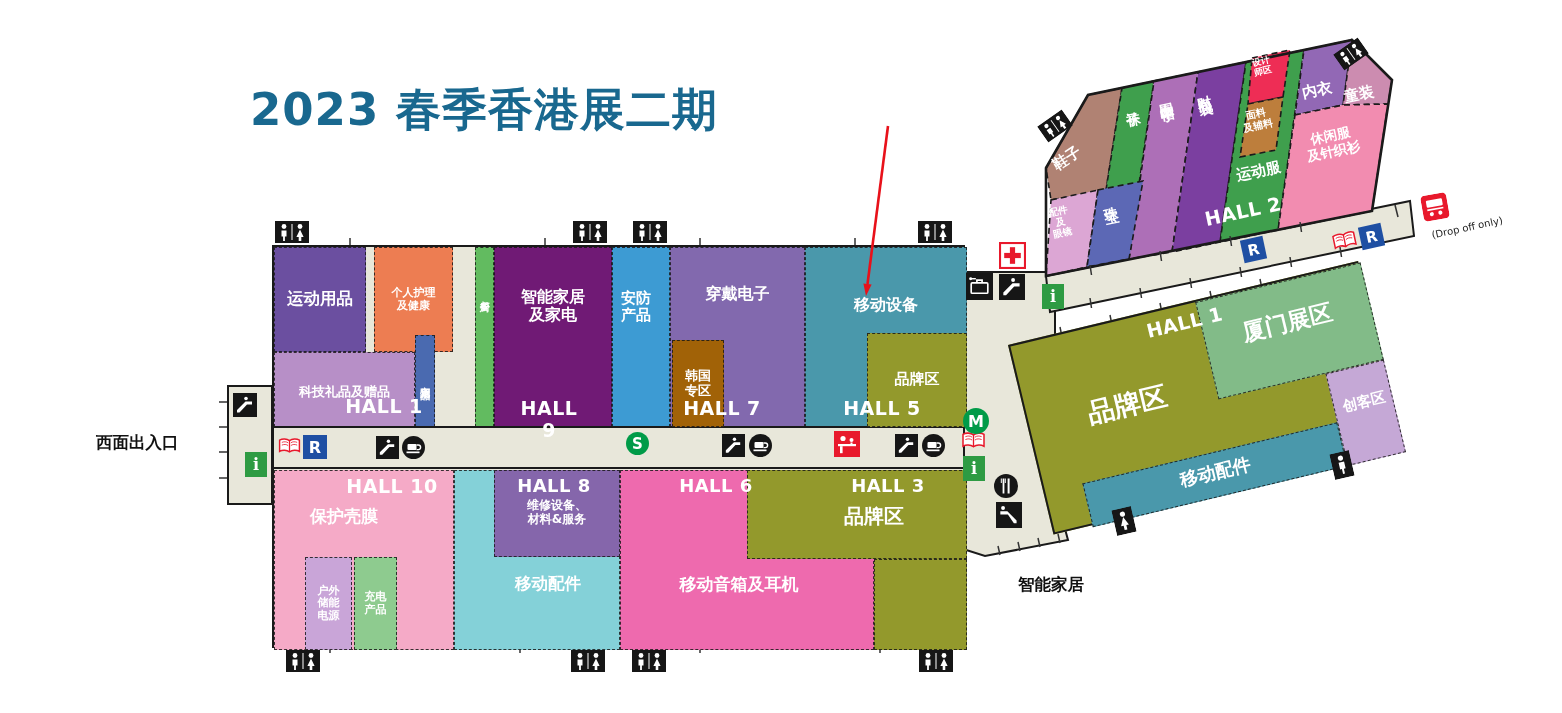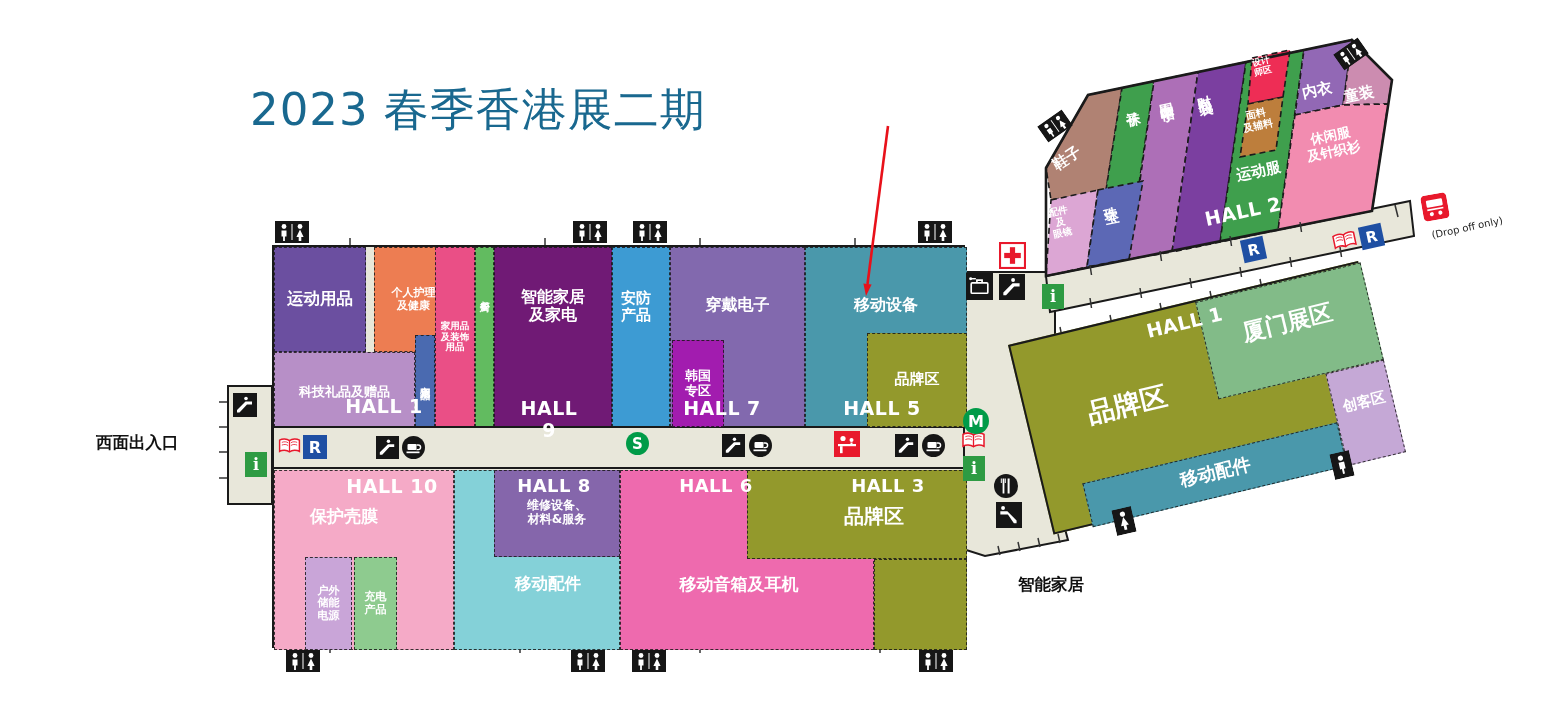--- a/index.html
+++ b/index.html
@@ -7,21 +7,21 @@
           font-family:"DejaVu Sans",sans-serif;}
   .abs{position:absolute;box-sizing:border-box;}
   .rg{border:1.6px dashed rgba(25,25,25,.85);}
   .lbl{color:#fff;font-weight:bold;text-align:center;line-height:1.15;}
   .pre{white-space:pre-line;}
   .vt{writing-mode:vertical-rl;letter-spacing:2px;}
   .hall{color:#fff;font-weight:800;text-align:center;letter-spacing:.5px;}
   .flex{display:flex;align-items:center;justify-content:center;}
   .ic{position:absolute;display:flex;align-items:center;justify-content:center;
       font-weight:bold;color:#fff;box-sizing:border-box;z-index:6;}
-  .title{font-weight:400;color:#19688F;font-size:45px;letter-spacing:1px;white-space:nowrap;}
+  .title{font-weight:700;color:#19688F;font-size:45px;letter-spacing:1px;white-space:nowrap;}
   .ent{font-weight:800;color:#111;font-size:16.5px;white-space:nowrap;}
   svg{display:block;}
 </style>
 </head>
 <body>
 
 <div id="canvas">
 
   <svg class="abs" style="left:0;top:0;z-index:1" width="1562" height="713" viewBox="0 0 1562 713">
 
@@ -74,40 +74,35 @@
     <div class="abs rg flex" style="left: 100px; top: 0px; width: 79px; height: 105px; background: rgb(237, 125, 82);">
       <span class="lbl pre" style="font-size:11px">个人护理
 及健康</span>
       </div>
     <div class="abs rg" style="left: 0px; top: 105px; width: 141px; height: 75px; background: rgb(183, 143, 199);">
       <div class="lbl" style="margin-top:32px;font-size:13px">科技礼品及赠品</div>
       </div>
     <div class="abs rg flex" style="left: 141px; top: 88px; width: 20px; height: 92px; background: rgb(74, 106, 176);">
       <span class="lbl vt" style="font-size:10px;letter-spacing:1px">宠物用品</span>
       </div>
-    <div class="abs rg flex" style="left: 161px; top: 0px; width: 40px; height: 180px; background: rgb(234, 79, 134);">
-      <span class="lbl pre" style="font-size:9.5px">家用品
-及装饰
-用品</span>
-      </div>
     <div class="abs rg" style="left: 201px; top: 0px; width: 19px; height: 180px; background: rgb(98, 187, 96);">
       <div class="lbl vt" style="margin:45px auto 0;font-size:10px;letter-spacing:1px">餐厨</div>
       </div>
     <div class="abs rg" style="left: 220px; top: 0px; width: 118px; height: 180px; background: #701a75;">
       <div class="lbl pre" style="margin-top:40px;font-size:16px">智能家居
 及家电</div>
       </div>
     <div class="abs rg" style="left: 338px; top: 0px; width: 58px; height: 180px; background: rgb(61, 155, 211);">
       <div class="lbl pre" style="margin-top:42px;font-size:15px;text-align:left;padding-left:8px">安防
 产品</div>
       </div>
     <div class="abs rg" style="left: 396px; top: 0px; width: 135px; height: 180px; background: rgb(130, 105, 174);">
-      <div class="lbl" style="margin-top:48px;font-size:16px">穿戴电子</div>
-      </div>
-    <div class="abs rg flex" style="left: 398px; top: 93px; width: 52px; height: 87px; z-index: 2; background: #a21caf;">
+      <div class="lbl" style="margin-top:37px;font-size:16px">穿戴电子</div>
+      </div>
+    <div class="abs rg flex" style="left: 398px; top: 93px; width: 52px; height: 87px; z-index: 2; background: #a16207;">
       <span class="lbl pre" style="font-size:13px">韩国
 专区</span>
       </div>
     <div class="abs rg" style="left: 531px; top: 0px; width: 162px; height: 180px; background: rgb(74, 152, 171);">
       <div class="lbl" style="margin-top:48px;font-size:16px">移动设备</div>
       </div>
     <div class="abs rg flex" style="left: 593px; top: 86px; width: 100px; height: 94px; z-index: 2; background: rgb(147, 153, 44);">
       <span class="lbl" style="font-size:15px">品牌区</span>
       </div>
 

